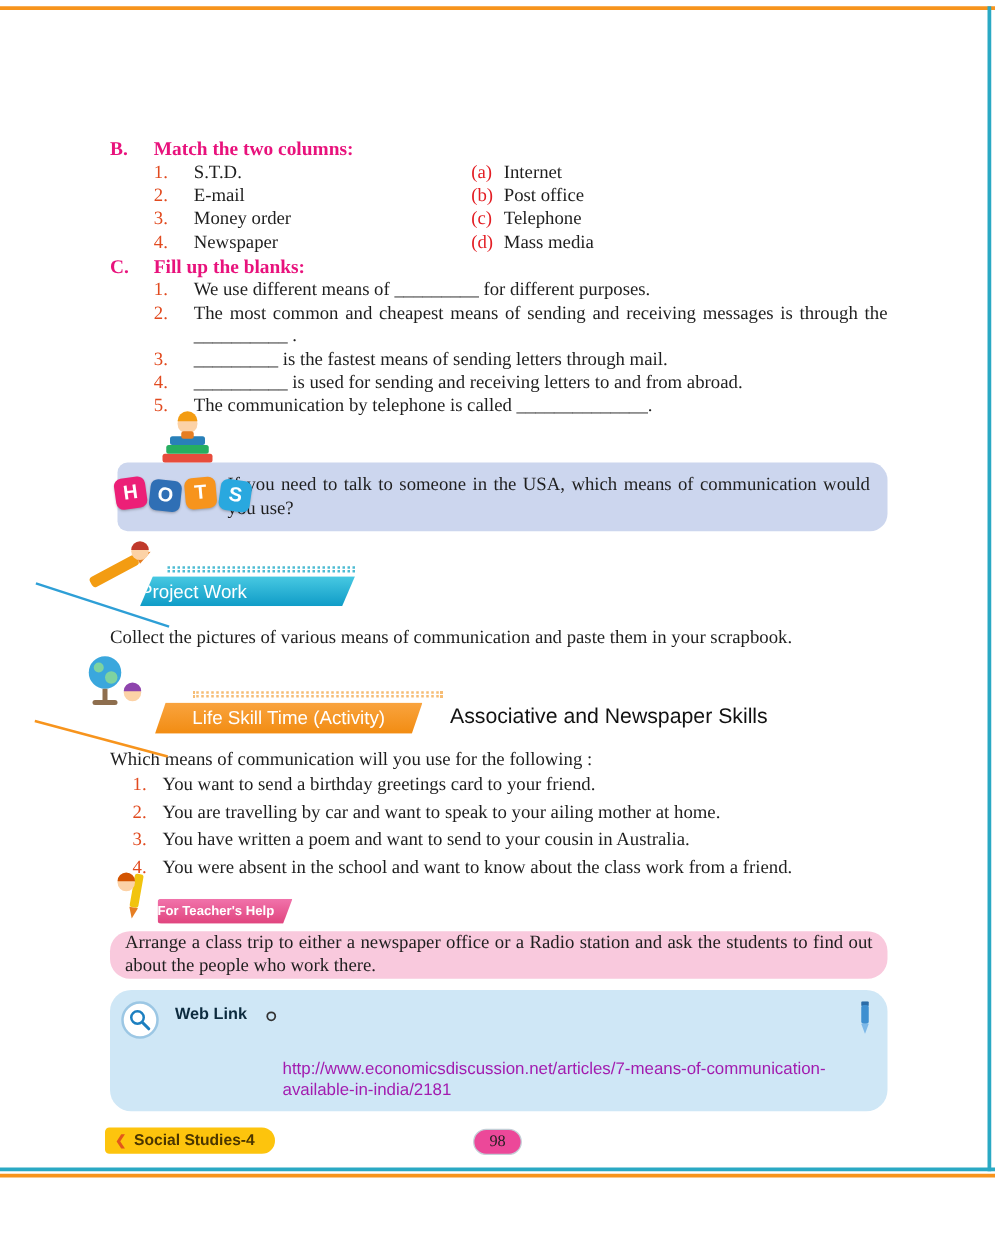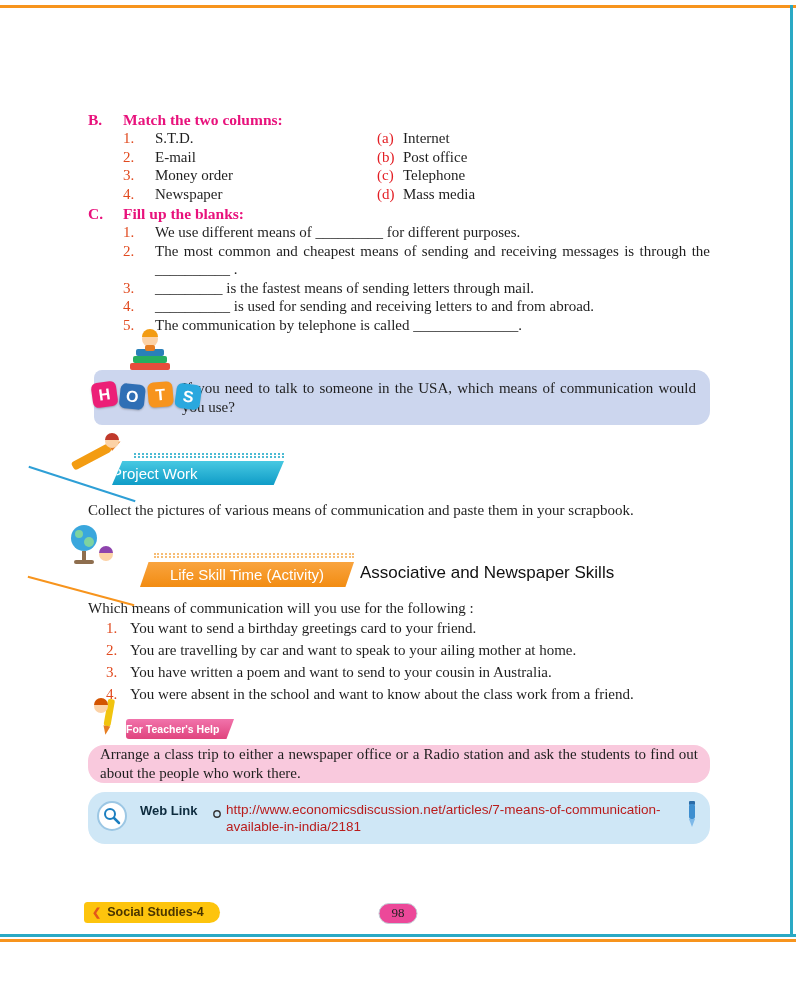--- a/index.html
+++ b/index.html
@@ -50,21 +50,21 @@
       color:#fff; font-family:"Liberation Sans",sans-serif; font-size:15px;
       display:flex; align-items:center; justify-content:flex-start; }
   .project-swoosh { position:absolute; left:-62px; top:30px; width:112px; height:2px; background:#2e9fd6; transform:rotate(18deg); }
   .project-mascot { position:absolute; left:-24px; top:-22px; }
   .para { font-size:15px; line-height:19px; text-align:justify; }
   .project-text { margin-top:4px; }
 
   
   .life { position:relative; margin-top:36px; height:42px; }
   .life .lace { left:66px; top:-3px; width:200px; border-color:#f5b25e; }
-  .life-ribbon { position:absolute; left:52px; top:6px; width:214px; height:25px;
+  .life-ribbon { position:absolute; left:36px; top:6px; width:214px; height:25px;
       background:linear-gradient(180deg,#f9a43f,#f28c12); clip-path:polygon(4% 0,100% 0,96% 100%,0 100%);
       color:#fff; font-family:"Liberation Sans",sans-serif; font-size:15px;
       display:flex; align-items:center; justify-content:center; }
   .life-subtitle { position:absolute; left:272px; top:7px; font-family:"Liberation Sans",sans-serif;
       font-size:17px; color:#111; }
   .life-swoosh { position:absolute; left:-62px; top:34px; width:110px; height:2px; background:#f7941d; transform:rotate(15deg); }
   .life-mascot { position:absolute; left:-26px; top:-34px; }
   .life-intro { margin-top:2px; font-size:15px; }
   .ls-item { display:flex; margin-left:18px; font-size:15px; line-height:22px; }
   .ls-num { flex:0 0 24px; color:#e14a1f; }
@@ -80,21 +80,21 @@
       font-size:15px; line-height:19px; text-align:justify; }
 
   
   .weblink { position:relative; margin-top:9px; background:#cfe7f6; border-radius:17px;
       padding:9px 40px 9px 52px; min-height:48px; font-family:"Liberation Sans",sans-serif; }
   .wl-circle { position:absolute; left:9px; top:9px; width:30px; height:30px; border-radius:50%;
       background:#ffffff; border:2px solid #9cc7e4; display:flex; align-items:center; justify-content:center; }
   .wl-row { display:flex; align-items:flex-start; }
   .wl-label { flex:0 0 72px; font-weight:bold; font-size:13px; color:#0d2b3e; padding-top:2px; }
   .wl-bullet { flex:0 0 14px; padding-top:4px; }
-  .wl-url { width:476px; font-size:13.5px; line-height:17px; color:#b91c1c; overflow-wrap:break-word; }
+  .wl-url { width:476px; font-size:13.5px; line-height:17px; color:#a21caf; overflow-wrap:break-word;margin-top:45px; }
   .wl-pen { position:absolute; right:12px; top:9px; }
 
   
   .footer-badge { position:absolute; left:84px; top:902px; background:#fdc40d; border-radius:4px 12px 12px 4px;
       padding:3px 16px 4px 8px; font-family:"Liberation Sans",sans-serif; font-size:12.5px; font-weight:bold;
       color:#4a3500; display:flex; align-items:center; gap:6px; }
   .chev { color:#e2571b; font-size:11px; }
   .page-num { position:absolute; left:50%; top:903px; transform:translateX(-50%); background:#ec4899;
       border:1px solid #c3ced6; border-radius:11px; padding:1px 12px 2px; font-size:13px; }
 </style>

